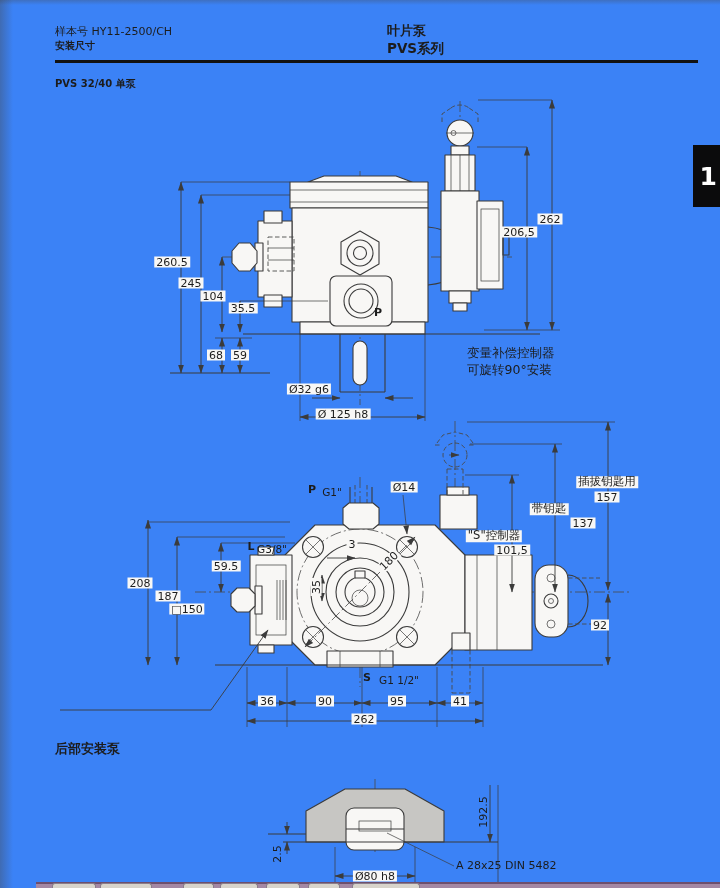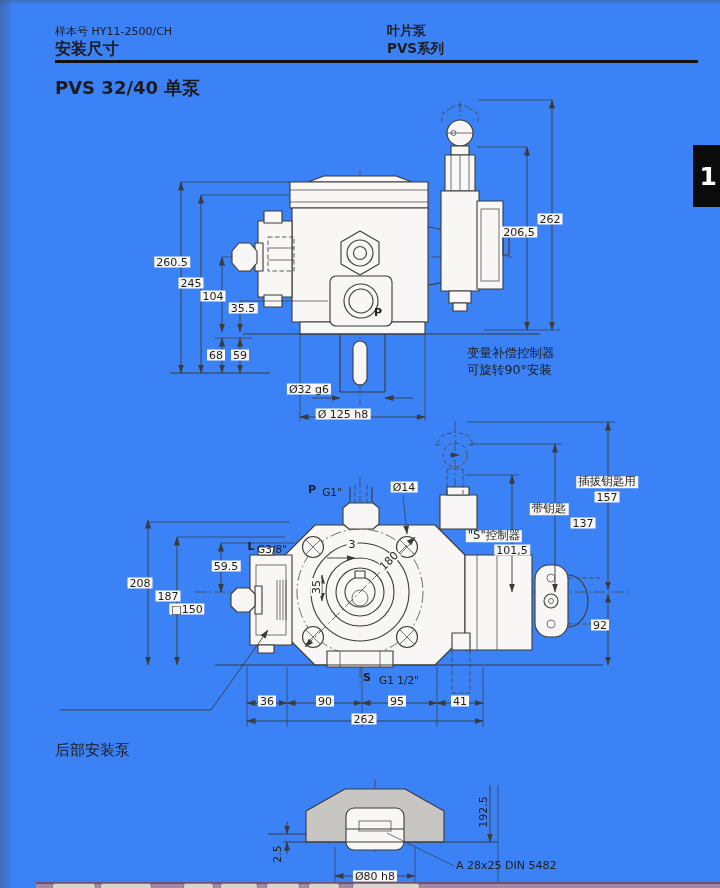--- a/index.html
+++ b/index.html
@@ -36,25 +36,25 @@
        border-bottom:none;border-radius:3px 3px 0 0;box-sizing:border-box}
 </style>
 </head>
 <body>
 
 <div class="page">
   <div class="edge-left"></div>
   <div class="edge-top"></div>
 
   <div class="txt" style="left:55px;top:26px;font-size:11px">样本号 HY11-2500/CH</div>
-  <div class="txt" style="left:55px;top:40px;font-size:16px;font-weight:bold">安装尺寸</div>
+  <div class="txt" style="left:55px;top:40px;font-size:10px;font-weight:bold">安装尺寸</div>
   <div class="txt" style="left:387px;top:24px;font-size:13px;font-weight:bold">叶片泵</div>
   <div class="txt" style="left:387px;top:41px;font-size:13.5px;font-weight:bold">PVS系列</div>
   <div class="rule"></div>
-  <div class="txt" style="left:55px;top:78px;font-size:18px;font-weight:bold">PVS 32/40 单泵</div>
+  <div class="txt" style="left:55px;top:78px;font-size:10px;font-weight:bold">PVS 32/40 单泵</div>
   <div class="page-tab">
     <span>1</span>
   </div>
 
   <svg class="drw" style="left:140px;top:85px" width="480" height="345" viewBox="0 0 480 345">
     <defs>
       <marker id="ae1" markerWidth="10" markerHeight="8" refX="8.5" refY="3" orient="auto" markerUnits="userSpaceOnUse">
           <path d="M0,0L9,3L0,6Z" fill="#3b3b3b"></path>
         </marker>
       <marker id="as1" markerWidth="10" markerHeight="8" refX="0.5" refY="3" orient="auto" markerUnits="userSpaceOnUse">
@@ -299,21 +299,21 @@
   <span class="lbl rot45" style="left:389px;top:561px">180</span>
   <span class="lbl" style="left:600px;top:625px">92</span>
   <span class="lbl bold" style="left:367px;top:677px;background:transparent">S</span>
   <span class="lbl sm" style="left:399px;top:680px;background:transparent">G1 1/2"</span>
   <span class="lbl" style="left:267px;top:701px">36</span>
   <span class="lbl" style="left:325px;top:701px">90</span>
   <span class="lbl" style="left:397px;top:701px">95</span>
   <span class="lbl" style="left:460px;top:701px">41</span>
   <span class="lbl" style="left:364px;top:719px">262</span>
 
-  <div class="txt" style="left:55px;top:742px;font-size:15px;font-weight:normal">后部安装泵</div>
+  <div class="txt" style="left:55px;top:742px;font-size:13px;font-weight:bold">后部安装泵</div>
 
   <svg class="drw" style="left:250px;top:775px" width="330" height="113" viewBox="0 0 330 113">
     <defs>
       <marker id="ae3" markerWidth="10" markerHeight="8" refX="8.5" refY="3" orient="auto" markerUnits="userSpaceOnUse">
           <path d="M0,0L9,3L0,6Z" fill="#3b3b3b"></path>
         </marker>
       <marker id="as3" markerWidth="10" markerHeight="8" refX="0.5" refY="3" orient="auto" markerUnits="userSpaceOnUse">
           <path d="M9,0L0,3L9,6Z" fill="#3b3b3b"></path>
         </marker>
     </defs>

